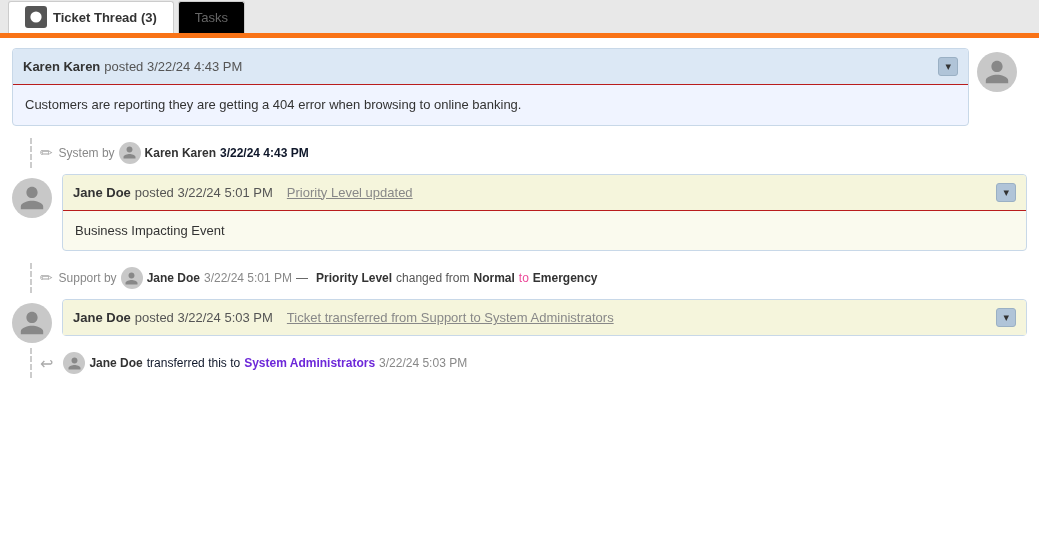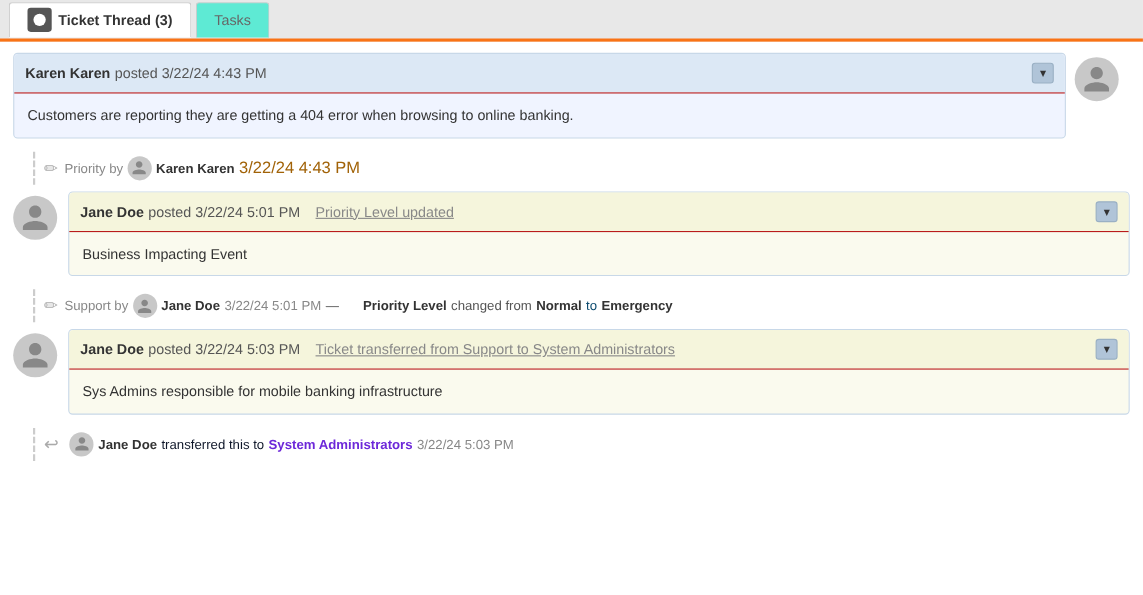--- a/index.html
+++ b/index.html
@@ -10,21 +10,21 @@
       color: #333;
       width: 1039px;
       min-height: 541px;
     }
 
     
     .tabs-bar {
       display: flex;
       align-items: center;
       background: #e8e8e8;
-      border-bottom: 3px solid #f97316;
+      border-bottom: 5px solid #f97316;
       padding-left: 8px;
       height: 38px;
     }
     .tab {
       display: flex;
       align-items: center;
       padding: 6px 16px;
       border: 1px solid #ccc;
       border-bottom: none;
       background: #fff;
@@ -32,21 +32,21 @@
       font-size: 13px;
       height: 32px;
       margin-right: 4px;
       border-radius: 3px 3px 0 0;
     }
     .tab.active {
       background: #fff;
       font-weight: bold;
     }
     .tab.inactive {
-      background: #5eead4;
+      background: #000000;
       color: #666;
       justify-content: center;
     }
     .tab-icon {
       width: 22px;
       height: 22px;
       background: #555;
       border-radius: 3px;
       display: flex;
       align-items: center;
@@ -216,28 +216,28 @@
     </div>
     <div class="right-avatar avatar">
       <svg viewBox="0 0 24 24">
           <path d="M12 12c2.7 0 4.8-2.1 4.8-4.8S14.7 2.4 12 2.4 7.2 4.5 7.2 7.2 9.3 12 12 12zm0 2.4c-3.2 0-9.6 1.6-9.6 4.8v2.4h19.2v-2.4c0-3.2-6.4-4.8-9.6-4.8z"></path>
         </svg>
     </div>
   </div>
 
   <div style="display:flex; align-items:center; padding: 4px 0 4px 0; margin-bottom:6px; border-left: 2px dashed #ccc; margin-left:18px; padding-left:0;">
     <span style="color:#aaa; margin-left:8px; margin-right:6px; font-size:15px;">✏</span>
-    <span style="color:#888; font-size:12px;">Priority by</span>
+    <span style="color:#888; font-size:12px;">System by</span>
     <span class="avatar-small">
       <svg viewBox="0 0 24 24">
           <path d="M12 12c2.7 0 4.8-2.1 4.8-4.8S14.7 2.4 12 2.4 7.2 4.5 7.2 7.2 9.3 12 12 12zm0 2.4c-3.2 0-9.6 1.6-9.6 4.8v2.4h19.2v-2.4c0-3.2-6.4-4.8-9.6-4.8z"></path>
         </svg>
     </span>
     <span style="font-weight:bold; color:#333; margin-right:4px; font-size:12px;">Karen Karen</span>
-    <span style="color:#a16207; font-size:15px;">3/22/24 4:43 PM</span>
+    <span style="color:#0f172a; font-size:12px;font-weight:bold;">3/22/24 4:43 PM</span>
   </div>
 
   <div class="thread-row">
     <div class="avatar">
       <svg viewBox="0 0 24 24">
           <path d="M12 12c2.7 0 4.8-2.1 4.8-4.8S14.7 2.4 12 2.4 7.2 4.5 7.2 7.2 9.3 12 12 12zm0 2.4c-3.2 0-9.6 1.6-9.6 4.8v2.4h19.2v-2.4c0-3.2-6.4-4.8-9.6-4.8z"></path>
         </svg>
     </div>
     <div class="card-wrapper">
       <div class="post-card cream">
@@ -256,42 +256,41 @@
     <span style="color:#aaa; margin-left:8px; margin-right:6px; font-size:15px;">✏</span>
     <span style="color:#888; font-size:12px;">Support by</span>
     <span class="avatar-small">
       <svg viewBox="0 0 24 24">
           <path d="M12 12c2.7 0 4.8-2.1 4.8-4.8S14.7 2.4 12 2.4 7.2 4.5 7.2 7.2 9.3 12 12 12zm0 2.4c-3.2 0-9.6 1.6-9.6 4.8v2.4h19.2v-2.4c0-3.2-6.4-4.8-9.6-4.8z"></path>
         </svg>
     </span>
     <span style="font-weight:bold; color:#333; margin-right:4px; font-size:12px;">Jane Doe</span>
     <span style="color:#888; font-size:12px; margin-right:4px;">3/22/24 5:01 PM</span>
     <span style="color:#555; font-size:12px;">—</span>
-    <span style="font-weight:bold; color:#333; margin-left:22px; font-size:12px;">Priority Level</span>
+    <span style="font-weight:bold; color:#333; margin-left:8px; font-size:12px;">Priority Level</span>
     <span style="color:#555; font-size:12px; margin-left:4px;">changed from</span>
     <span style="font-weight:bold; color:#333; margin-left:4px; font-size:12px;">Normal</span>
-    <span style="color:#0c4a6e; font-size:12px; margin-left:4px;">to</span>
+    <span style="color:#ec4899; font-size:12px; margin-left:4px;">to</span>
     <span style="font-weight:bold; color:#333; margin-left:4px; font-size:12px;">Emergency</span>
   </div>
 
   <div class="thread-row">
     <div class="avatar">
       <svg viewBox="0 0 24 24">
           <path d="M12 12c2.7 0 4.8-2.1 4.8-4.8S14.7 2.4 12 2.4 7.2 4.5 7.2 7.2 9.3 12 12 12zm0 2.4c-3.2 0-9.6 1.6-9.6 4.8v2.4h19.2v-2.4c0-3.2-6.4-4.8-9.6-4.8z"></path>
         </svg>
     </div>
     <div class="card-wrapper">
       <div class="post-card cream">
         <div class="post-header cream-bg">
           <span class="post-author-name">Jane Doe</span>
           <span class="post-meta">posted 3/22/24 5:03 PM</span>
           <span class="post-tag">Ticket transferred from Support to System Administrators</span>
           <button class="dropdown-btn">▾</button>
         </div>
-        <div class="post-body">Sys Admins responsible for mobile banking infrastructure</div>
       </div>
     </div>
   </div>
 
   <div style="display:flex; align-items:center; padding: 4px 0 4px 0; margin-bottom:6px; border-left: 2px dashed #ccc; margin-left:18px; padding-left:0;">
     <span style="color:#aaa; margin-left:8px; margin-right:6px; font-size:16px;">↩</span>
     <span class="avatar-small">
       <svg viewBox="0 0 24 24">
           <path d="M12 12c2.7 0 4.8-2.1 4.8-4.8S14.7 2.4 12 2.4 7.2 4.5 7.2 7.2 9.3 12 12 12zm0 2.4c-3.2 0-9.6 1.6-9.6 4.8v2.4h19.2v-2.4c0-3.2-6.4-4.8-9.6-4.8z"></path>
         </svg>

